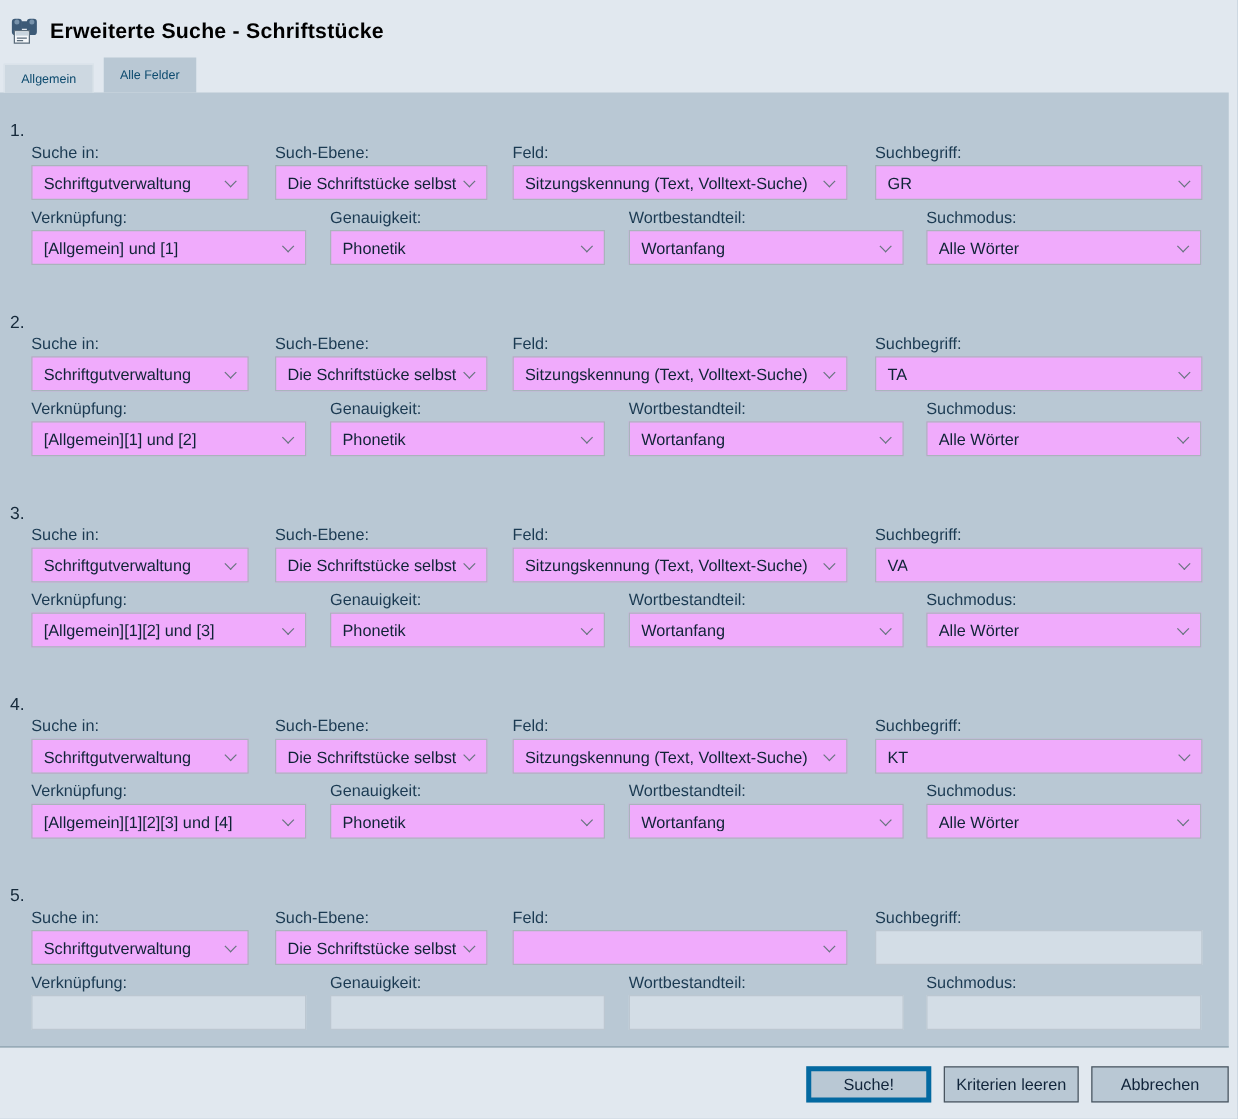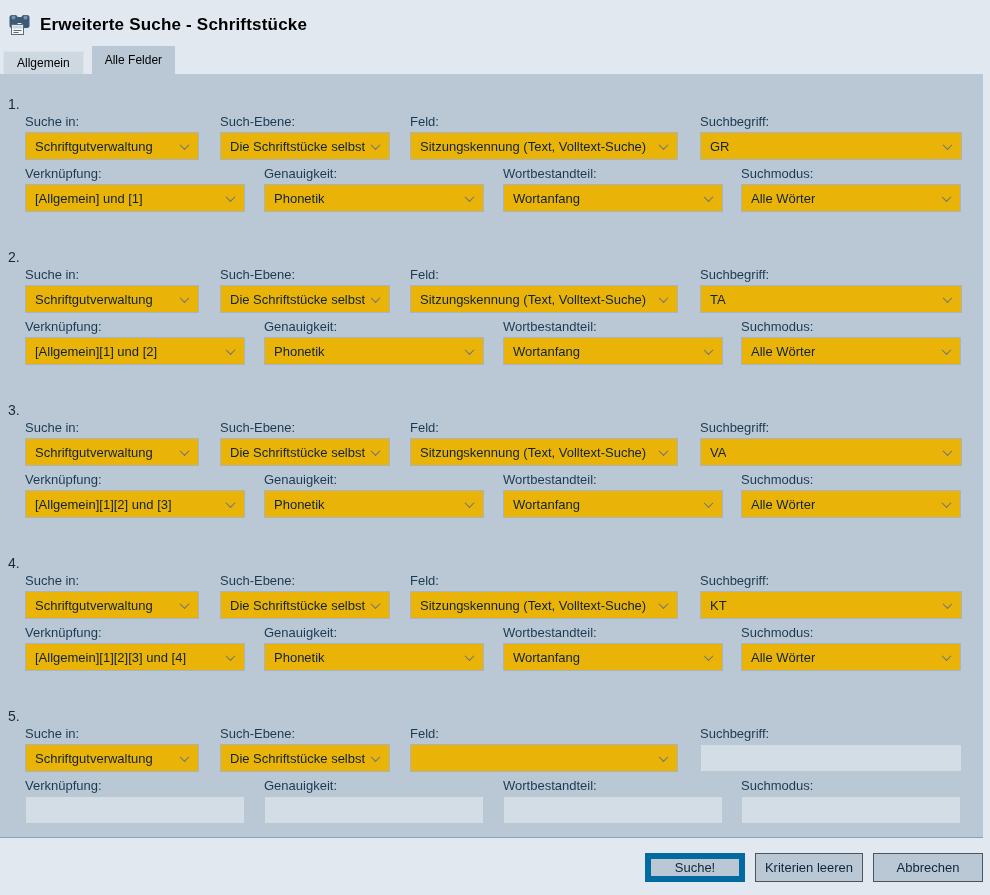--- a/index.html
+++ b/index.html
@@ -8,59 +8,59 @@
     font-family:"Liberation Sans","DejaVu Sans",sans-serif;
     background:#e1e8ef;
     color:#17334e;
     overflow:hidden;
   }
   
   .hdr { display:flex; align-items:center; gap:8px; padding:11px 0 7px 8px; height:46px; }
   .hdr-title { font-size:17px; font-weight:bold; color:#000000; letter-spacing:0.2px; }
   
   .tabbar { display:flex; align-items:flex-end; padding-left:3px; height:28px; }
-  .tab { font-size:12px; color:#000000; padding:0 13px; display:flex; align-items:center; cursor:default; }
+  .tab { font-size:10px; color:#0c4a6e; padding:0 13px; display:flex; align-items:center; cursor:default; }
   .tab-inactive { background:#cdd8e1; height:23px; border:1px solid #dbe3ea; border-bottom:none; }
   .tab-active { background:#b9c8d4; height:28px; font-weight:normal;margin-left:8px; }
   
   .panel { background:#b9c8d4; margin-right:7px; padding-top:22px; border-bottom:1px solid #8da1ae; height:764px; }
   .section { margin-bottom:37px; }
   .secnum { font-size:14px; color:#15293a; padding-left:8px; height:18px; }
   .frow { display:flex; padding-left:25px;align-items:flex-end; }
   .frow2 { margin-top:6px; }
   .fg { display:flex; flex-direction:column; }
   .r1c1 { width:174px; }
   .r1c2 { width:170px; margin-left:21px; }
   .r1c3 { width:268px; margin-left:20px; }
   .r1c4 { width:262px; margin-left:22px; }
   .r2c1 { width:220px; }
   .r2c2 { width:220px; margin-left:19px; }
   .r2c3 { width:220px; margin-left:19px; }
   .r2c4 { width:220px; margin-left:18px; }
   .lbl { font-size:13px; color:#1b3a52; margin-bottom:3px; height:15px; white-space:nowrap; }
   .sel {
-    height:28px; background:#eab308; border:1px solid #a9b4bc;
+    height:28px; background:#f0abfc; border:1px solid #a9b4bc;
     display:flex; align-items:center; justify-content:space-between;
     padding:0 10px 0 9px; font-size:13px; color:#0f2336; white-space:nowrap; overflow:hidden;
   }
   .sel .val { overflow:hidden; text-overflow:ellipsis; }
   .chev {
     width:7px; height:7px; flex:none; margin-left:6px;
     border-right:1.6px solid #67747e; border-bottom:1.6px solid #67747e;
     transform:rotate(45deg) translate(-1px,-1px);
   }
   .sel-disabled { background:#d3dde6; border:1px solid #bcc7d1; }
   
   .btnbar { display:flex; justify-content:flex-end; gap:10px; margin:15px 7px 0 0; }
   .btn {
     height:29px; background:#b9c8d4; border:1px solid #4a5560;
     font-size:13px; color:#10243a; display:flex; align-items:center; justify-content:center;
     font-family:"Liberation Sans","DejaVu Sans",sans-serif; cursor:default;
   }
-  .btn-primary { width:100px; border:6px solid #0369a1; }
+  .btn-primary { width:100px; border:4px solid #0369a1; }
   .btn-clear { width:108px; }
   .btn-cancel { width:110px; }
 </style>
 </head>
 <body>
 
 <div class="hdr">
   <span style="display:inline-flex;">
     <svg width="24" height="22" viewBox="0 0 24 22">
       <rect x="1.5" y="1" width="8" height="13" rx="2.5" fill="#3c5a77"></rect>

